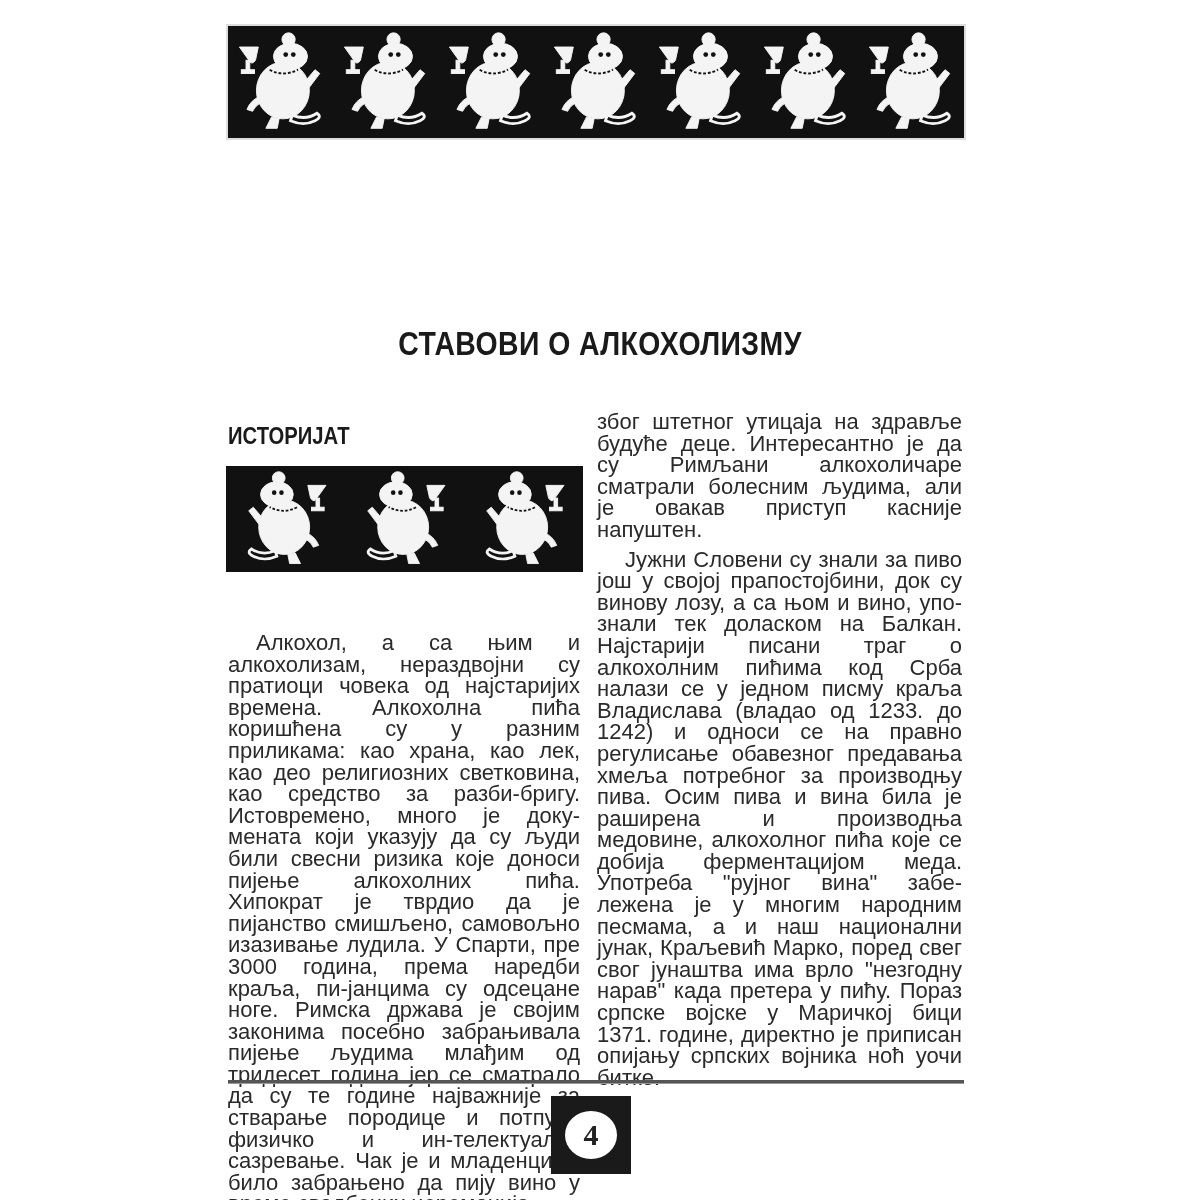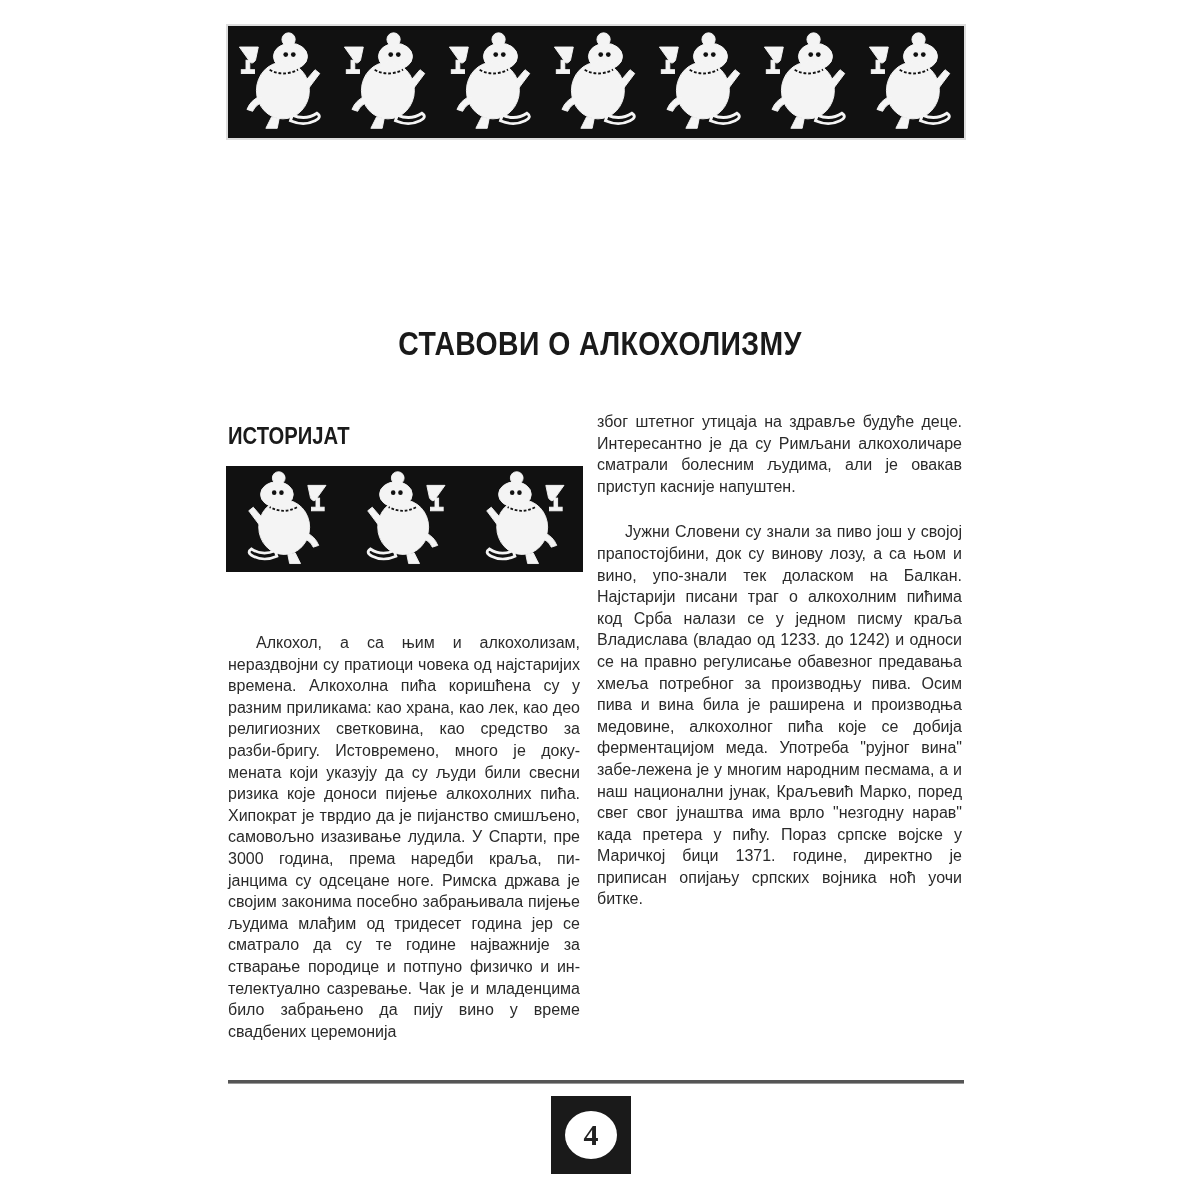--- a/index.html
+++ b/index.html
@@ -4,26 +4,26 @@
 <style>
   html, body { margin:0; padding:0; background:#fff; }
   body { width:1200px; height:1200px; position:relative; overflow:hidden; font-family:"Liberation Sans", sans-serif; color:#222; }
   .banner { position:absolute; left:228px; top:26px; width:736px; height:112px; background:#111; display:flex; justify-content:space-around; align-items:center; box-shadow:0 0 0 2px #ddd; }
   .mouse { width:96px; height:104px; position:relative; }
   .mouse svg { width:100%; height:100%; }
   .title { position:absolute; left:0; width:1200px; top:325px; text-align:center; font-size:33px; font-weight:bold; letter-spacing:0.5px; color:#1a1a1a; transform:scaleX(0.86); }
   .subhead { position:absolute; left:228px; top:423px; font-size:23px; font-weight:bold; color:#1a1a1a; transform:scaleX(0.88); transform-origin:left; }
   .small-banner { position:absolute; left:226px; top:466px; width:357px; height:106px; background:#111; display:flex; justify-content:space-around; align-items:center; }
   .small-banner .mouse { width:110px; height:100px; }
-  .col { position:absolute; font-size:16px; line-height:21.6px; color:#2a2a2a; text-align:justify; }
+  .col { position:absolute; font-size:22px; line-height:21.6px; color:#2a2a2a; text-align:justify; }
   .col p { margin:0; text-indent:0; }
   .col p.ind { text-indent:28px; }
   .col-left { left:228px; top:632px; width:352px; }
   .col-right { left:597px; top:411px; width:365px; }
-  .col-right p + p { margin-top:24px; }
+  .col-right p + p { margin-top:8px; }
   .rule { position:absolute; left:228px; top:1080px; width:736px; height:3px; background:#555; border-bottom:1px solid #999; }
   .pagebox { position:absolute; left:551px; top:1096px; width:80px; height:78px; background:#1a1a1a; display:flex; align-items:center; justify-content:center; }
   .pagebox .circle { width:52px; height:48px; border-radius:50%; background:#fff; display:flex; align-items:center; justify-content:center; font-family:"Liberation Serif", serif; font-size:30px; font-weight:bold; color:#222; }
 </style>
 </head>
 <body>
 
 <div class="banner" id="topBanner">
     <div class="mouse"><svg viewBox="0 0 100 110">
         <g fill="#f4f4f4" stroke="#f4f4f4">

